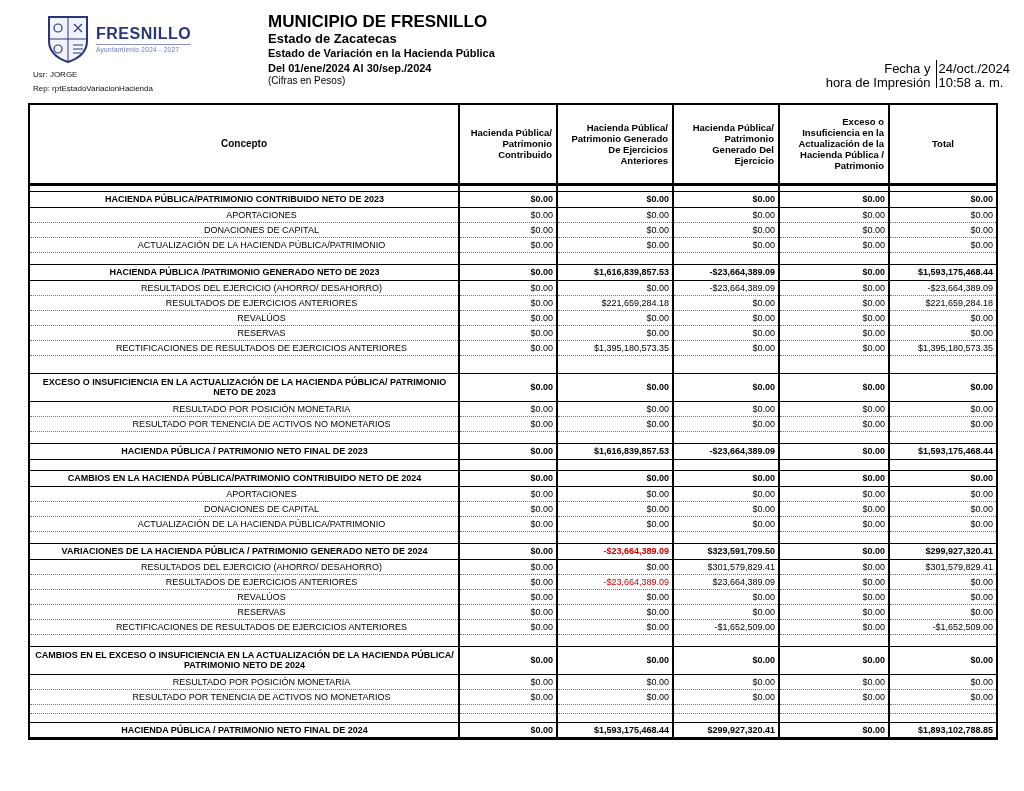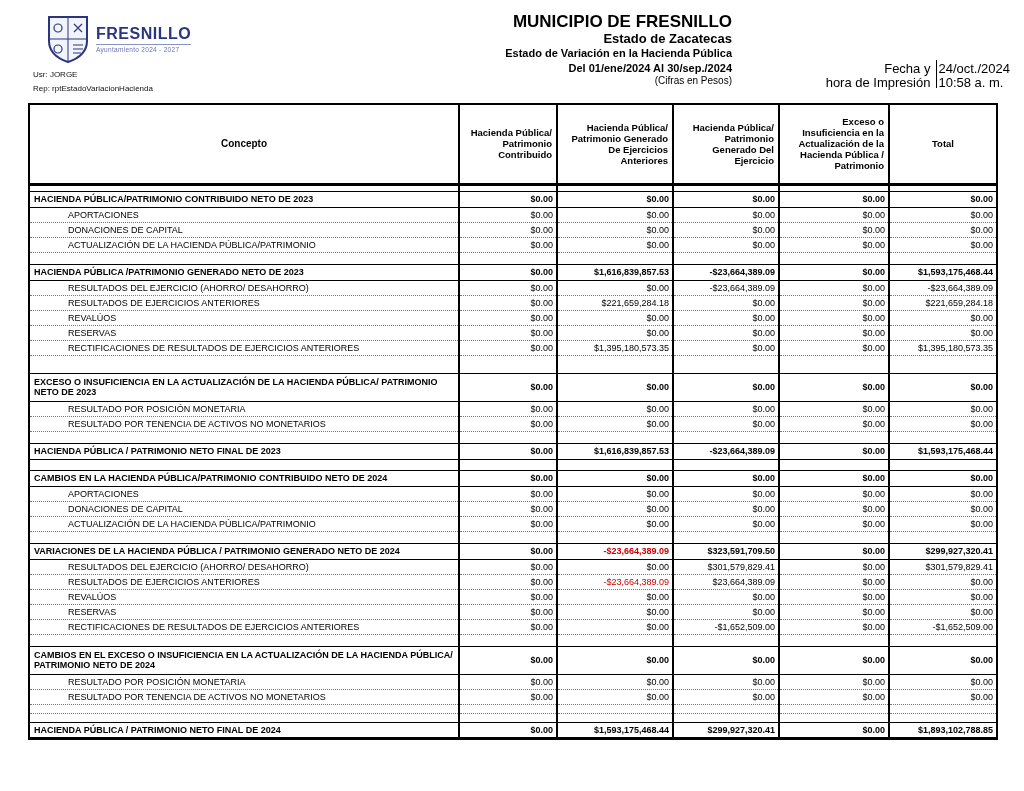--- a/index.html
+++ b/index.html
@@ -4,41 +4,41 @@
 <style>
   html,body{margin:0;padding:0;background:#ffffff;}
   .page{position:relative;width:1024px;height:791px;background:#fff;
         font-family:"Liberation Sans",sans-serif;color:#000;overflow:hidden;}
 
   
   .logo-block{position:absolute;left:46px;top:14px;display:flex;align-items:center;gap:6px;justify-content:flex-end;}
   .logo-text .logo-title{font-size:16px;font-weight:bold;color:#2a3580;letter-spacing:.5px;}
   .logo-text .logo-sub{font-size:6.5px;color:#6a74b8;border-top:1px solid #8a93c8;padding-top:1px;margin-top:1px;letter-spacing:.3px;}
   .usr-rep{position:absolute;left:33px;top:68px;font-size:8px;line-height:14px;color:#111;}
-  .center-titles{position:absolute;left:262px;top:12px;width:470px;text-align:right;}
+  .center-titles{position:absolute;left:268px;top:12px;width:470px;text-align:left;}
   .t1{font-size:17px;font-weight:bold;line-height:19px;}
   .t2{font-size:13px;font-weight:bold;line-height:15px;}
   .t3{font-size:11px;font-weight:bold;line-height:15px;}
   .t4{font-size:11px;font-weight:bold;line-height:14px;}
   .t5{font-size:10px;line-height:12px;}
   .print-info{position:absolute;right:14px;top:60px;display:grid;grid-template-columns:auto auto;font-size:13px;line-height:11px;}
   .print-info .lbl{text-align:right;padding-right:6px;padding-top:3px;}
   .print-info .val{border-left:1px solid #000;padding-left:1px;padding-top:3px;}
 
   
   table.report{position:absolute;left:28px;top:103px;width:968px;border-collapse:collapse;
                table-layout:fixed;font-size:9px;}
   table.report{border:2px solid #000;}
   th{font-size:9.5px;font-weight:bold;vertical-align:middle;padding:3px 4px;
      border-bottom:3px solid #000;background:#fff;}
   th.h-concept{text-align:center;font-size:10px;}
   th.h-val{text-align:right;border-left:2px solid #000;}
   th.h-total{text-align:center;border-left:2px solid #000;}
   td{padding:1px 3px;vertical-align:middle;overflow:hidden;}
-  td.c-concept{text-align:left;padding-left:4px;}
+  td.c-concept{text-align:center;padding-left:4px;}
   td.c-val{text-align:right;border-left:2px solid #000;}
   tr.row-sec td{font-weight:bold;border-top:1px solid #000;border-bottom:1px solid #000;}
   tr.row-det td{border-top:1px dotted #777;border-bottom:1px dotted #777;}
   tr.row-sp  td{border-top:1px dotted #777;border-bottom:1px dotted #777;}
   tr.row-det td.c-concept{padding-left:38px;margin-left:38px;}
   tr.row-det{height:15px;} tr.row-sec{height:16px;}
   td.red{color:#cc0000;}
   tbody tr:last-child td{border-bottom:3px solid #000;}
 </style>
 </head>

